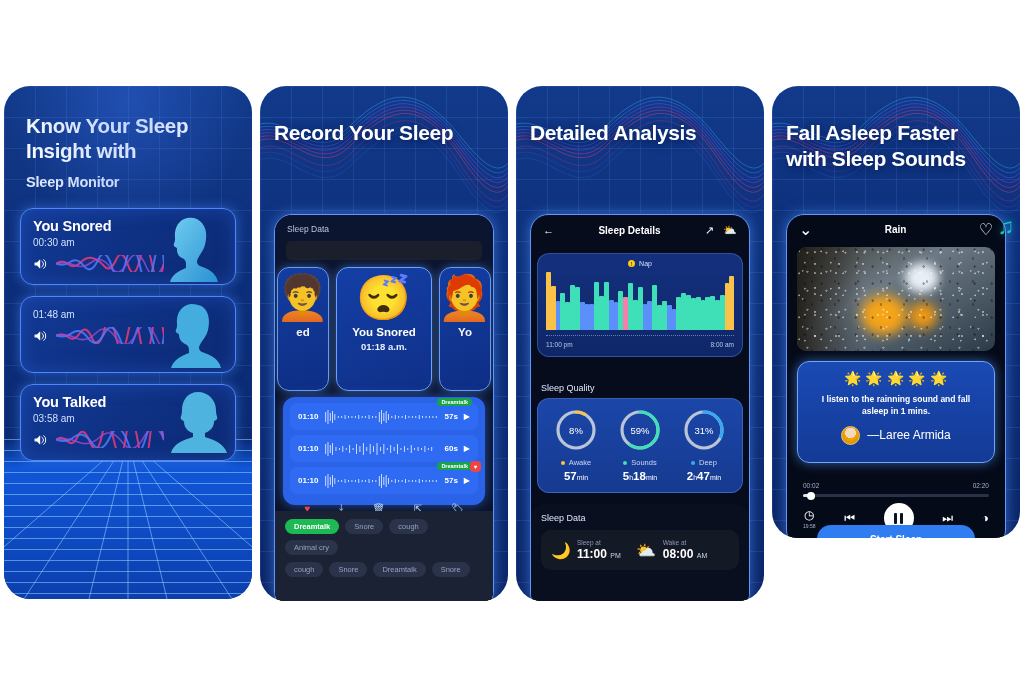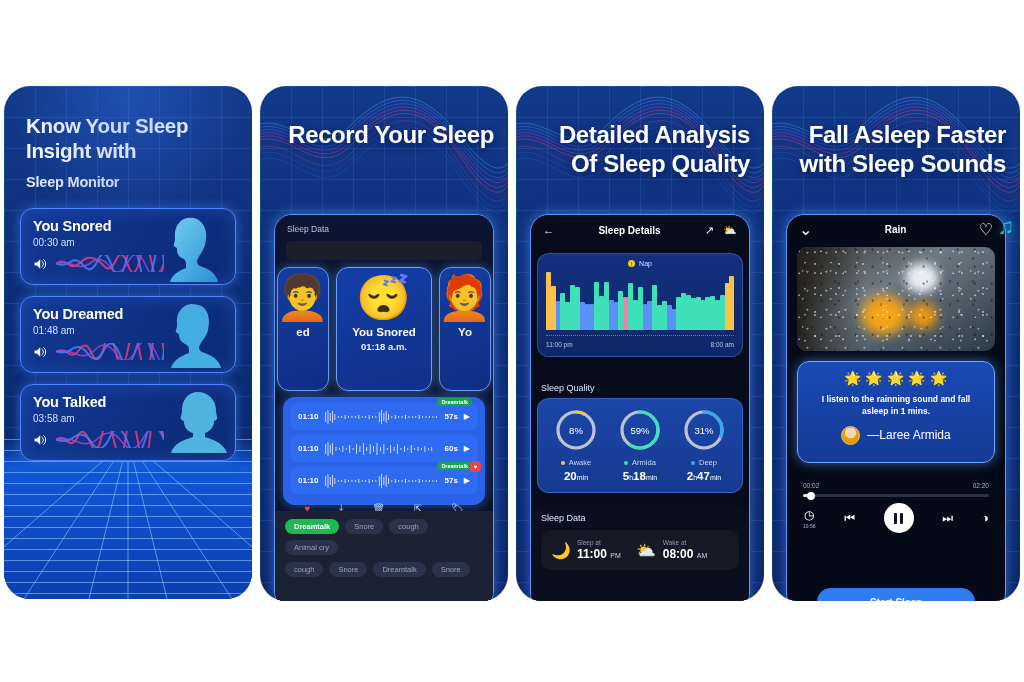--- a/index.html
+++ b/index.html
@@ -25,42 +25,42 @@
     position: relative;
     width: 248px;
     height: 513px;
     border-radius: 26px;
     overflow: hidden;
     background:
       linear-gradient(180deg,#123a8a 0%, #0d2f7a 35%, #0b2a72 70%, #0a2568 100%);
     flex: 0 0 auto;
   }
   .panel.p2, .panel.p3 { height: 515px; }
-  .panel.p4 { height: 515px; }
+  .panel.p4 { height: 452px; }
   .grid-bg {
     position:absolute; inset:0;
     background-image:
       linear-gradient(rgba(120,170,255,.13) 1px, transparent 1px),
       linear-gradient(90deg, rgba(120,170,255,.13) 1px, transparent 1px);
     background-size: 31px 31px;
     pointer-events:none;
   }
   .glow-top {
     position:absolute; left:0; right:0; top:0; height:150px;
     background: radial-gradient(ellipse at 50% 10%, rgba(60,120,255,.35), transparent 70%);
     pointer-events:none;
   }
 
   .headline {
     position: relative;
     z-index: 4;
-    text-align: right;
+    text-align: left;
     color:#fff;
     font-weight: 800;
-    font-size: 24px;
+    font-size: 21px;
     line-height: 1.22;
     letter-spacing: -0.4px;
     text-shadow: 0 2px 10px rgba(0,20,70,.8);
   }
 
   
   .p1-head { padding: 28px 22px 0 22px; }
   .p1-title { font-size: 20.5px; font-weight: 800; color:#fff; line-height:1.2; letter-spacing:-.3px;}
   .p1-sub { margin-top:11px; font-size: 14.5px; font-weight:700; color:#dfe9ff; letter-spacing:-.2px;}
   .p1-cards { position:relative; z-index:4; margin-top: 18px; padding: 0 16px; display:flex; flex-direction:column; gap:11px; }
@@ -320,21 +320,20 @@
             <stop offset="0%" stop-color="#7fe3ff"></stop>
                 <stop offset="100%" stop-color="#2f9fe0"></stop>
               </linearGradient>
             </defs>
           <path d="M20 6c-9 2-13 11-12 20 .4 4-2 6-1 8 1 1.6 3 1 3 3 0 4 1 7 5 9 3 1.4 4 3 4 6v4c-8 3-14 7-16 14h48c-2-9-9-13-18-16-2-1-3-2-3-5 2-6 6-9 8-16 2-8 2-16-3-22-4-5-9-6-15-5z" fill="url(#b1)" opacity=".93"></path>
         </svg>
       </div>
 
       <div class="evt-card">
         <div class="evt-inner">
-          <div class="evt-title">You Dreamed</div>
           <div class="evt-time">01:48 am</div>
           <div class="evt-row">
             <svg class="spk" viewBox="0 0 20 16">
               <path d="M2 6h3l4-4v12l-4-4H2z" fill="#fff"></path>
               <path d="M11 4.5a4 4 0 010 7M13.5 2.5a7 7 0 010 11" stroke="#fff" stroke-width="1.2" fill="none" stroke-linecap="round"></path>
             </svg>
             <svg class="wave-svg" width="108" height="17" viewBox="0 0 108 17">
               <path d="M0 9 Q6 5 12 10 T24 6 T36 11 T48 4 T60 10 T72 6 T84 11 T96 6 T108 9" stroke="#e0397a" stroke-width="2" fill="none" opacity=".9"></path>
               <path d="M0 8 Q8 12 16 6 T32 11 T48 7 T64 12 T80 6 T96 10 T108 8" stroke="#4f7bff" stroke-width="2" fill="none" opacity=".85"></path>
               <path d="M0 9 Q10 6 20 11 T40 6 T60 11 T80 7 T100 10 T108 9" stroke="#9b4bd6" stroke-width="1.6" fill="none" opacity=".8"></path>
@@ -588,21 +587,20 @@
         <path d="M0 54 C40 12 70 84 110 44 S180 2 220 54 S270 94 288 34" stroke="#3f7ae8"></path>
         <path d="M0 50 C40 10 70 80 110 40 S180 0 220 50 S270 90 288 30" stroke="#2f9fe0"></path>
         <path d="M0 78 C40 26 70 108 110 68 S180 16 220 78 S270 118 288 58" stroke="#e0397a" opacity=".6"></path>
         <path d="M0 84 C40 32 70 114 110 74 S180 22 220 84 S270 124 288 64" stroke="#7a46d0" opacity=".5"></path>
         <path d="M0 90 C40 38 70 120 110 80 S180 28 220 90 S270 128 288 70" stroke="#3f7ae8" opacity=".45"></path>
       </g>
     </svg>
 
     <div class="p2-head headline">
       <div>Detailed Analysis</div>
-      <div>Of Sleep Quality</div>
     </div>
 
     <div class="p3-mock">
       <div class="p3-nav">
         <span class="ic">←</span>
         <span class="ttl">Sleep Details</span>
         <span style="display:flex; gap:9px; align-items:center;">
           <span class="ic">↗</span>
           <span class="ic">⛅</span>
         </span>
@@ -670,35 +668,35 @@
               <circle cx="22" cy="22" r="18" fill="none" stroke="#b9c4d6" stroke-width="3.2"></circle>
               <circle cx="22" cy="22" r="18" fill="none" stroke="#FBC24A" stroke-width="3.2" stroke-linecap="round" stroke-dasharray="9.05 113"></circle>
             </svg>
             <div class="pct">8%</div>
           </div>
           <div class="q-leg">
             <span class="d" style="background:#FBC24A"></span>
             <span>Awake</span>
           </div>
           <div class="q-val">
-            <span>20</span><small>min</small>
+            <span>57</span><small>min</small>
           </div>
         </div>
 
         <div class="q-item">
           <div class="ring">
             <svg width="44" height="44" viewBox="0 0 44 44">
               <circle cx="22" cy="22" r="18" fill="none" stroke="#b9c4d6" stroke-width="3.2"></circle>
               <circle cx="22" cy="22" r="18" fill="none" stroke="#3FE0B8" stroke-width="3.2" stroke-linecap="round" stroke-dasharray="66.7 113"></circle>
             </svg>
             <div class="pct">59%</div>
           </div>
           <div class="q-leg">
             <span class="d" style="background:#3FE0B8"></span>
-            <span>Armida</span>
+            <span>Sounds</span>
           </div>
           <div class="q-val">
             <span>5</span><small>h</small><span>18</span><small>min</small>
           </div>
         </div>
 
         <div class="q-item">
           <div class="ring">
             <svg width="44" height="44" viewBox="0 0 44 44">
               <circle cx="22" cy="22" r="18" fill="none" stroke="#b9c4d6" stroke-width="3.2"></circle>

